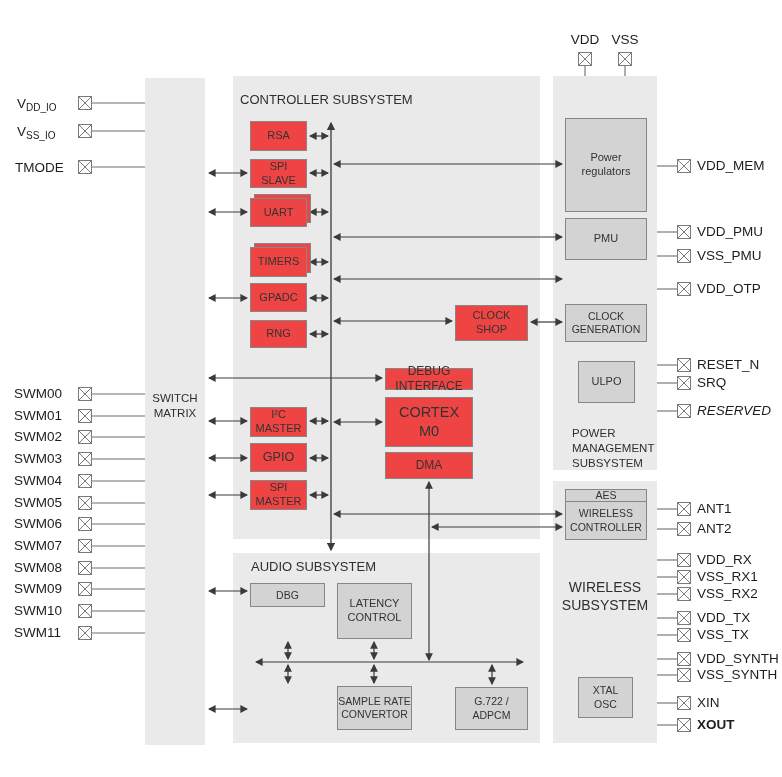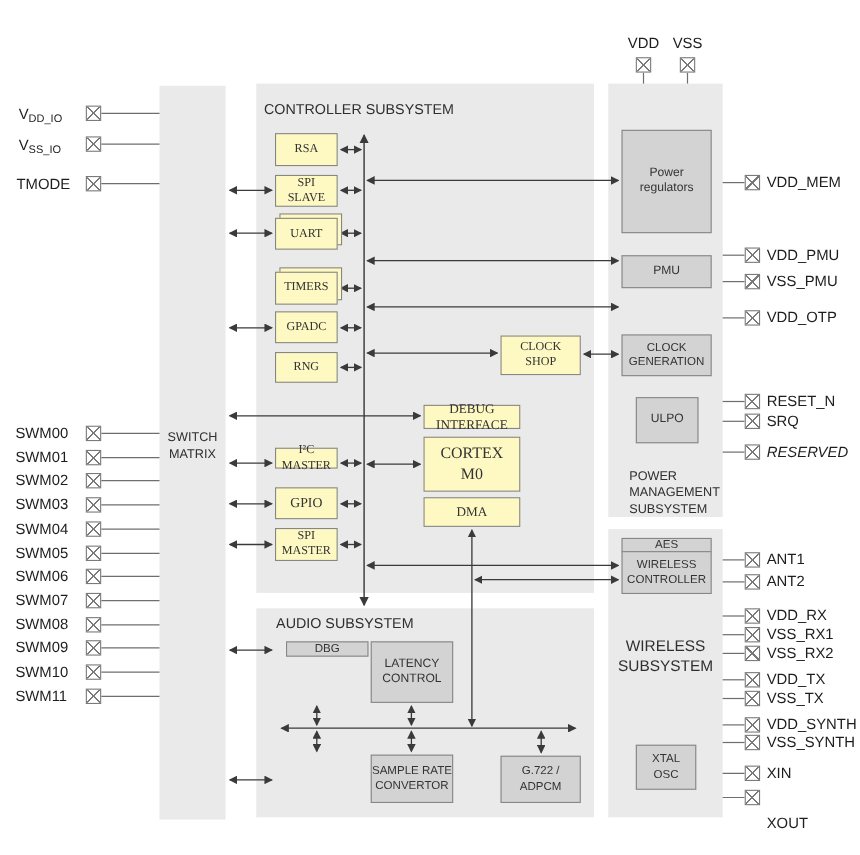--- a/index.html
+++ b/index.html
@@ -3,21 +3,21 @@
 <meta charset="utf-8">
 <style>
   html,body{margin:0;padding:0;background:#ffffff;}
   .diagram{position:relative;width:782px;height:777px;background:#ffffff;
     font-family:"Liberation Sans","DejaVu Sans",sans-serif;color:#2b2b2b;overflow:hidden;}
   .wires{position:absolute;left:0;top:0;pointer-events:none;}
   .block{position:absolute;background:#eaeaea;}
   .wbox,.gbox{position:absolute;box-sizing:border-box;border:1px solid #868686;
     display:flex;align-items:center;justify-content:center;text-align:center;
     white-space:pre-line;font-size:11px;line-height:1.25;color:#333;}
-  .wbox{background:#fef9c3;font-family:Liberation Serif, serif;}
+  .wbox{background:#ef4444;}
   .gbox{background:#d3d3d3;}
   .small{font-size:12px;}
   .mid{font-size:10.5px;}
   .big{font-size:14.5px;line-height:1.3;}
   .title{position:absolute;font-size:13px;color:#2f2f2f;white-space:pre-line;line-height:1.3;}
   .title.center{text-align:center;}
   .title.sm{font-size:11.5px;}
   .title.lg{font-size:14px;}
   .plabel{position:absolute;font-size:13.5px;line-height:17px;white-space:nowrap;color:#1d1d1d;}
   .plabel.ctr{text-align:center;}
@@ -153,46 +153,46 @@
 
   <div class="wbox" style="left:250px;top:121px;width:57px;height:30px">RSA</div>
   <div class="wbox" style="left:250px;top:159px;width:57px;height:29px">SPI
 SLAVE</div>
   <div class="wbox" style="left:254px;top:194px;width:57px;height:29px"></div>
   <div class="wbox" style="left:250px;top:198px;width:57px;height:29px">UART</div>
   <div class="wbox" style="left:254px;top:243px;width:57px;height:30px"></div>
   <div class="wbox" style="left:250px;top:247px;width:57px;height:30px">TIMERS</div>
   <div class="wbox" style="left:250px;top:283px;width:57px;height:29px">GPADC</div>
   <div class="wbox" style="left:250px;top:320px;width:57px;height:28px">RNG</div>
-  <div class="wbox" style="left:250px;top:407px;width:57px;height:19px">I²C
+  <div class="wbox" style="left:250px;top:407px;width:57px;height:30px">I²C
 MASTER</div>
   <div class="wbox" style="left:250px;top:443px;width:57px;height:29px;font-size:12.5px">GPIO</div>
   <div class="wbox" style="left:250px;top:480px;width:57px;height:30px">SPI
 MASTER</div>
   <div class="wbox small" style="left:385px;top:368px;width:88px;height:22px">DEBUG INTERFACE</div>
   <div class="wbox big" style="left:385px;top:397px;width:88px;height:50px">CORTEX
 M0</div>
   <div class="wbox small" style="left:385px;top:452px;width:88px;height:27px">DMA</div>
   <div class="wbox" style="left:455px;top:305px;width:73px;height:36px">CLOCK
 SHOP</div>
 
   <div class="gbox" style="left:565px;top:118px;width:82px;height:94px">Power
 regulators</div>
-  <div class="gbox" style="left:565px;top:232px;width:82px;height:30px">PMU</div>
+  <div class="gbox" style="left:565px;top:218px;width:82px;height:42px">PMU</div>
   <div class="gbox mid" style="left:565px;top:304px;width:82px;height:38px">CLOCK
 GENERATION</div>
   <div class="gbox" style="left:578px;top:361px;width:57px;height:42px">ULPO</div>
 
   <div class="gbox mid" style="left:565px;top:489px;width:82px;height:13px;line-height:1">AES</div>
   <div class="gbox mid" style="left:565px;top:501px;width:82px;height:39px">WIRELESS
 CONTROLLER</div>
   <div class="gbox mid" style="left:578px;top:677px;width:55px;height:41px">XTAL
 OSC</div>
 
-  <div class="gbox mid" style="left:260px;top:583px;width:75px;height:14px;line-height:1">DBG</div>
+  <div class="gbox mid" style="left:250px;top:583px;width:75px;height:24px;line-height:1">DBG</div>
   <div class="gbox" style="left:337px;top:583px;width:75px;height:56px">LATENCY
 CONTROL</div>
   <div class="gbox mid" style="left:337px;top:686px;width:75px;height:44px">SAMPLE RATE
 CONVERTOR</div>
   <div class="gbox mid" style="left:455px;top:687px;width:73px;height:43px">G.722 /
 ADPCM</div>
 
   <div class="plabel" style="left:17px;top:95px"><span>V</span><span class="sub">DD_IO</span></div>
   <div class="xbox" style="left:78px;top:96px"></div>
   <div class="plabel" style="left:17px;top:123px"><span>V</span><span class="sub">SS_IO</span></div>
@@ -253,20 +253,20 @@
       <div class="plabel" style="left: 697px; top: 609px;">VDD_TX</div>
       <div class="xbox" style="left: 677px; top: 628px;"></div>
       <div class="plabel" style="left: 697px; top: 626px;">VSS_TX</div>
       <div class="xbox" style="left: 677px; top: 652px;"></div>
       <div class="plabel" style="left: 697px; top: 650px;">VDD_SYNTH</div>
       <div class="xbox" style="left: 677px; top: 668px;"></div>
       <div class="plabel" style="left: 697px; top: 666px;">VSS_SYNTH</div>
       <div class="xbox" style="left: 677px; top: 696px;"></div>
       <div class="plabel" style="left: 697px; top: 694px;">XIN</div>
       <div class="xbox" style="left: 677px; top: 718px;"></div>
-      <div class="plabel" style="left: 697px; top: 740px;">XOUT</div>
+      <div class="plabel" style="left: 697px; top: 716px; font-weight: bold;">XOUT</div>
       <div class="plabel ctr" style="left: 565px; top: 31px; width: 40px;">VDD</div>
       <div class="xbox" style="left: 578px; top: 52px;"></div>
       <div class="plabel ctr" style="left: 605px; top: 31px; width: 40px;">VSS</div>
       <div class="xbox" style="left: 618px; top: 52px;"></div>
     </div>
 
 </div>
 
 </body></html>

